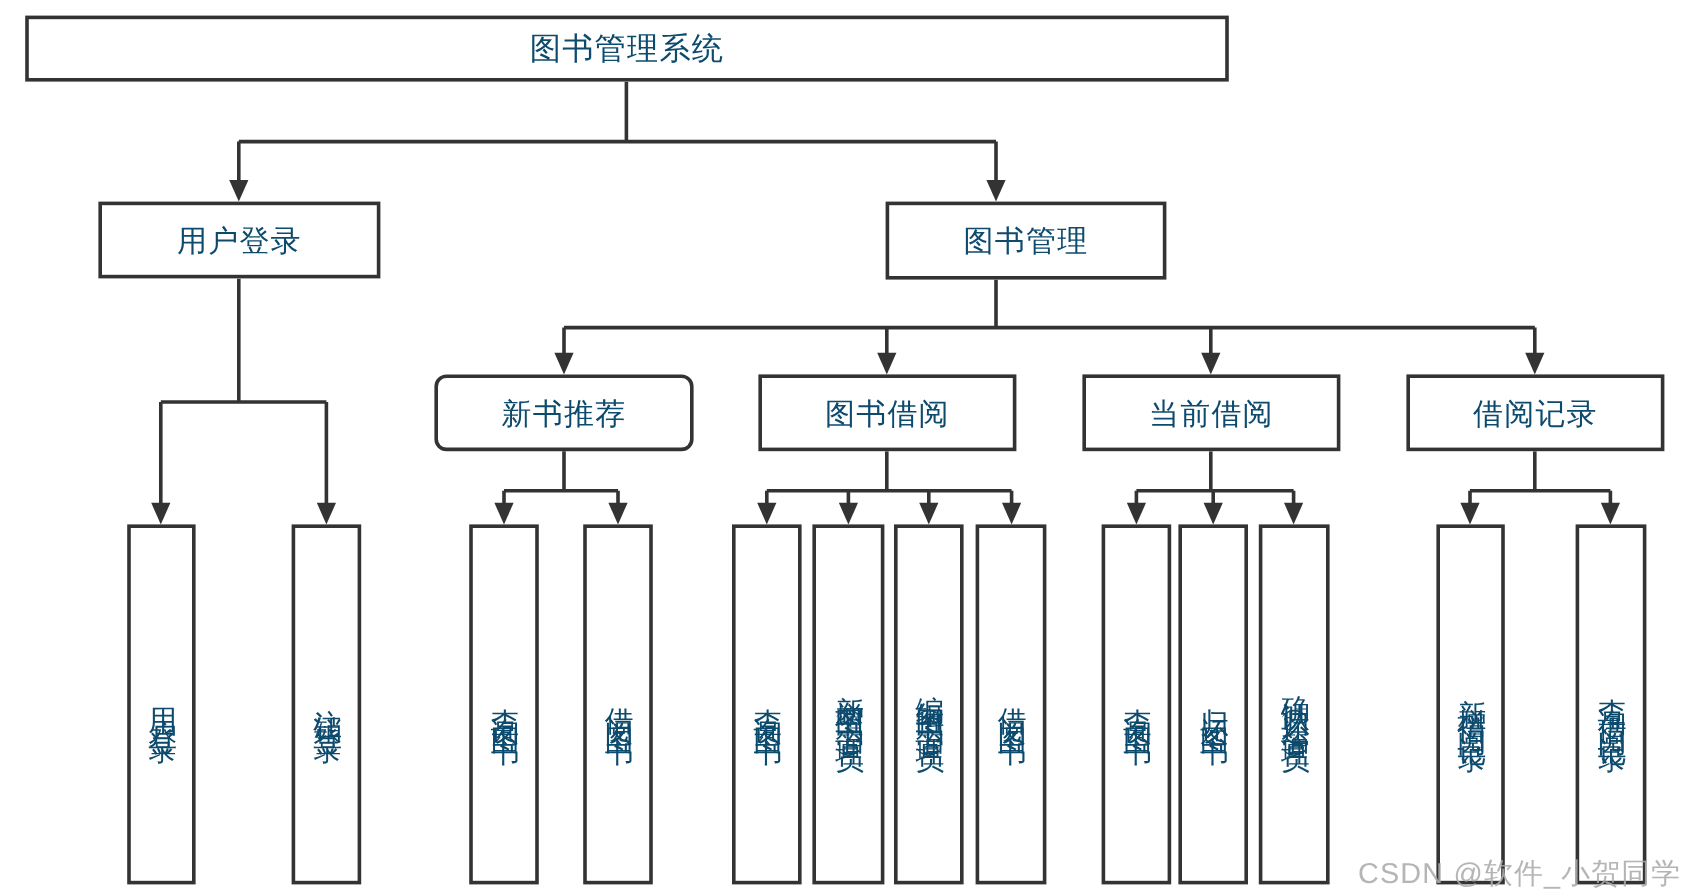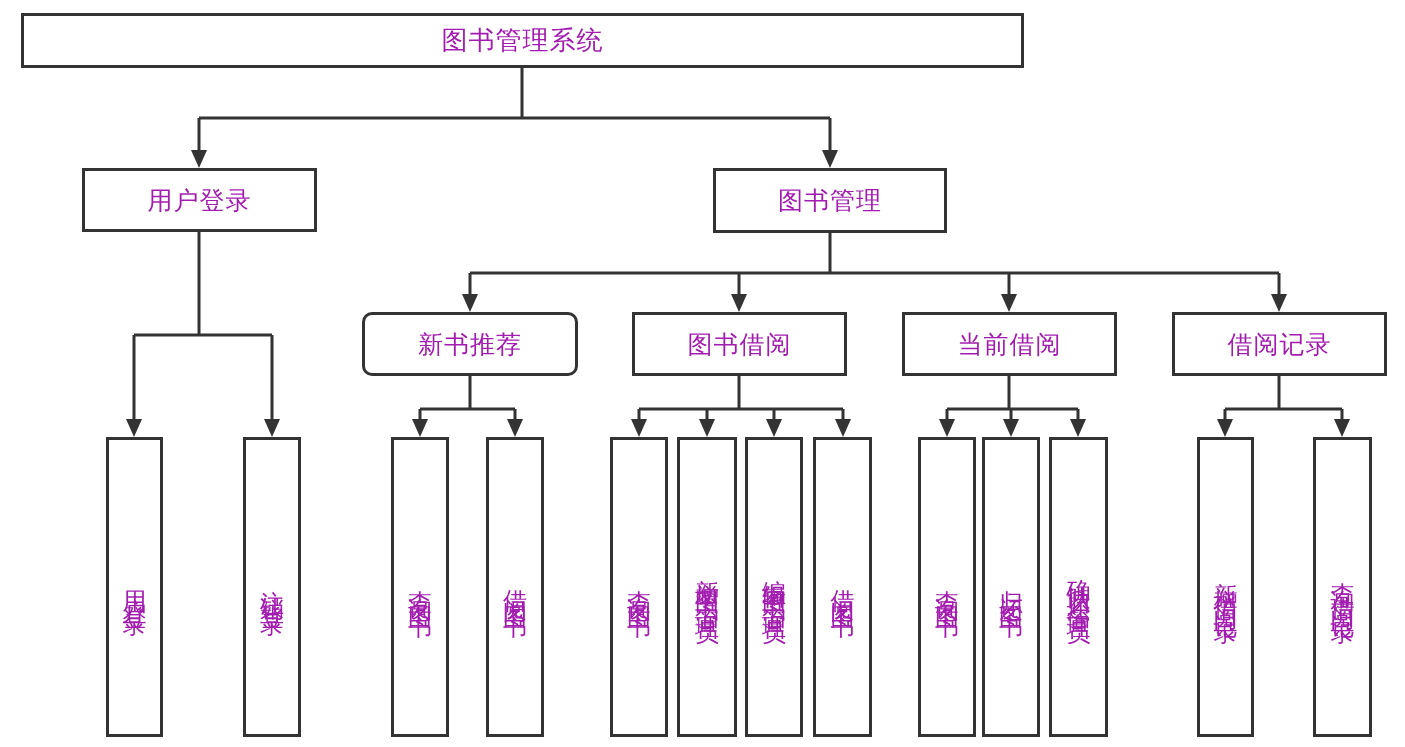--- a/index.html
+++ b/index.html
@@ -17,21 +17,21 @@
     width: 1405px; height: 747px;
   }
   .box {
     position: absolute;
     box-sizing: border-box;
     border: 3px solid #333333;
     background: #ffffff;
     display: flex;
     align-items: center;
     justify-content: center;
-    color: #a21caf;
+    color: #0c4a6e;
   }
   .hlabel {
     font-size: 25px;
     letter-spacing: 1px;
     white-space: nowrap;
   }
   .root-label { font-size: 26px; }
   .vlabel {
     writing-mode: vertical-rl;
     text-orientation: mixed;
@@ -99,21 +99,21 @@
     </g>
   </svg>
 
   <div class="box" style="left:21px; top:13px; width:1003px; height:55px;">
     <span class="hlabel root-label">图书管理系统</span>
   </div>
 
   <div class="box" style="left:82px; top:168px; width:235px; height:64px;">
     <span class="hlabel">用户登录</span>
   </div>
-  <div class="box" style="left:713px; top:168px; width:234px; height:65px;">
+  <div class="box" style="left:738px; top:168px; width:234px; height:65px;">
     <span class="hlabel">图书管理</span>
   </div>
 
   <div class="box" style="left:362px; top:312px; width:216px; height:64px;border-radius:10px;">
     <span class="hlabel">新书推荐</span>
   </div>
   <div class="box" style="left:632px; top:312px; width:215px; height:64px;">
     <span class="hlabel">图书借阅</span>
   </div>
   <div class="box" style="left:902px; top:312px; width:215px; height:64px;">
@@ -160,14 +160,15 @@
     <span class="vlabel long">确认归还（管理员）</span>
   </div>
 
   <div class="box" style="left:1197px; top:437px; width:57px; height:300px;">
     <span class="vlabel">新增借阅记录</span>
   </div>
   <div class="box" style="left:1313px; top:437px; width:59px; height:300px;">
     <span class="vlabel">查询借阅记录</span>
   </div>
 
+  <div class="watermark">CSDN @软件_小贺同学</div>
 
 </div>
 
 </body></html>

